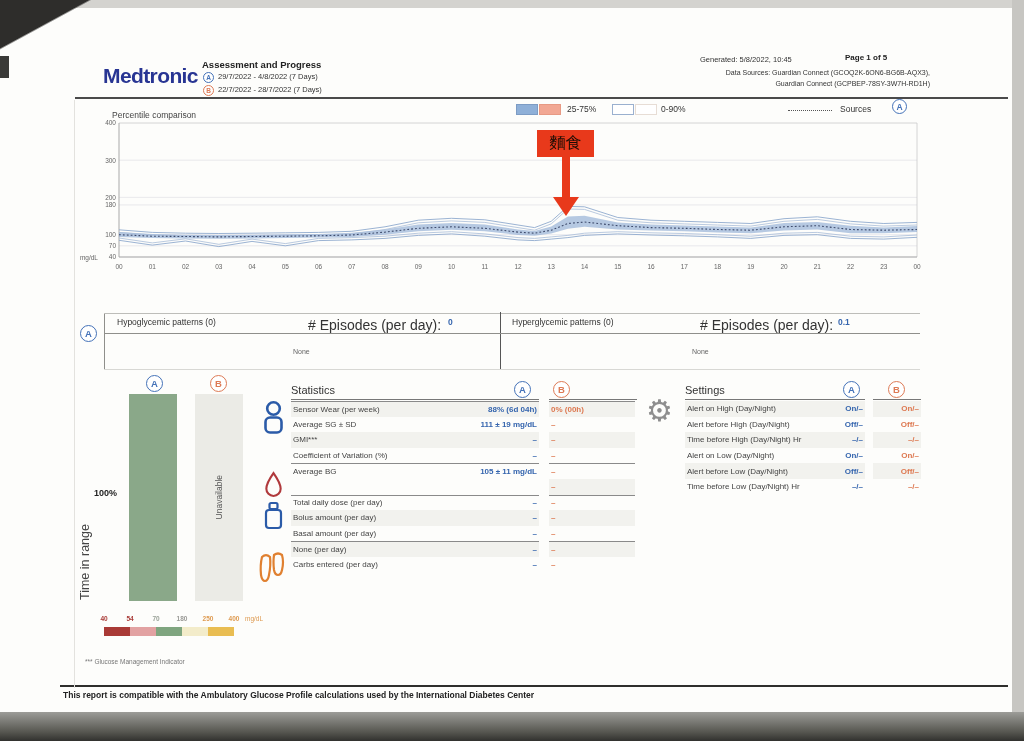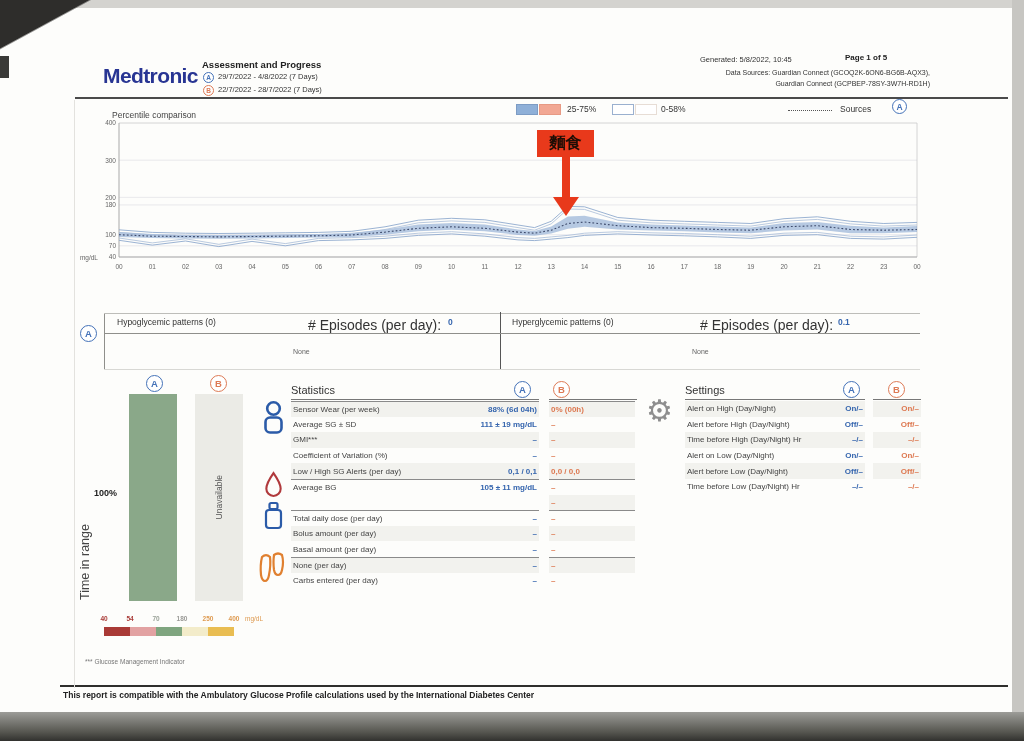--- a/index.html
+++ b/index.html
@@ -40,21 +40,21 @@
   #leg-out2{left:635px;top:104px;background:#fff;border:1px solid #e7ddd5;}
   #leg-090{left:661px;top:104px;font-size:8.5px;color:#333;}
   #leg-dot{left:788px;top:110px;width:44px;border-top:1.6px dotted #555;}
   #leg-avg{left:840px;top:104px;font-size:8.5px;color:#333;}
   #leg-A{left:892px;top:99px;}
   
   #chart-title{left:112px;top:110px;font-size:8.5px;color:#444;}
   #pchart{left:76px;top:117px;}
   #anno-box{left:537px;top:130px;width:57px;height:27px;background:#e8391b;
     display:flex;align-items:center;justify-content:center;
-    font-size:16px;font-weight:700;color:#1d0d05;}
+    font-size:16px;font-weight:400;color:#1d0d05;}
   #anno-stem{left:562px;top:157px;width:8px;height:42px;background:#e8391b;}
   #anno-head{left:553px;top:197px;width:0;height:0;
     border-left:13px solid transparent;border-right:13px solid transparent;
     border-top:19px solid #e8391b;}
   
   .pline{background:#bdbdb9;height:1px;}
   #pat-A{left:80px;top:325px;}
   #pat-vl{left:104px;top:314px;width:1px;height:55px;background:#8f8f8b;}
   #pat-div{left:500px;top:312px;width:1px;height:57px;background:#555;}
   .pat-t{top:317px;font-size:8.5px;color:#333;}
@@ -112,21 +112,21 @@
     <div>Data Sources: Guardian Connect (GCOQ2K-6ON6-BG6B-AQX3),</div>
     <div>Guardian Connect (GCPBEP-78SY-3W7H-RD1H)</div>
   </div>
   <div id="header-rule" class="abs"></div>
 
   <div id="leg-blue" class="abs sw"></div>
   <div id="leg-salmon" class="abs sw"></div>
   <div id="leg-2575" class="abs">25-75%</div>
   <div id="leg-out1" class="abs sw"></div>
   <div id="leg-out2" class="abs sw"></div>
-  <div id="leg-090" class="abs">0-58%</div>
+  <div id="leg-090" class="abs">0-90%</div>
   <div id="leg-dot" class="abs"></div>
   <div id="leg-avg" class="abs">Sources</div>
   <span id="leg-A" class="abs badge blue b15">A</span>
 
   <div id="chart-title" class="abs">Percentile comparison</div>
   <svg id="pchart" class="abs" width="860" height="160" viewBox="0 0 860 160">
       <line x1="43" x2="841" y1="6.0" y2="6.0" stroke="#c9c9cc" stroke-width="0.8"></line>
       <text x="40" y="8.3" text-anchor="end" font-size="6.5" fill="#666">400</text>
       <line x1="43" x2="841" y1="43.2" y2="43.2" stroke="#e4e4e8" stroke-width="0.8"></line>
       <text x="40" y="45.5" text-anchor="end" font-size="6.5" fill="#666">300</text>
@@ -255,29 +255,20 @@
       </div>
       <div class="srow">
         <div class="sL">
           <span>Coefficient of Variation (%)</span>
           <span class="va">–</span>
         </div>
         <div class="sB">
           <span class="vb">–</span>
         </div>
       </div>
-      <div class="srow stripe">
-        <div class="sL">
-          <span>Low / High SG Alerts (per day)</span>
-          <span class="va">0,1 / 0,1</span>
-        </div>
-        <div class="sB">
-          <span class="vb">0,0 / 0,0</span>
-        </div>
-      </div>
       <div class="srow sec">
         <div class="sL">
           <span>Average BG</span>
           <span class="va">105 ± 11 mg/dL</span>
         </div>
         <div class="sB">
           <span class="vb">–</span>
         </div>
       </div>
       <div class="srow stripe">

